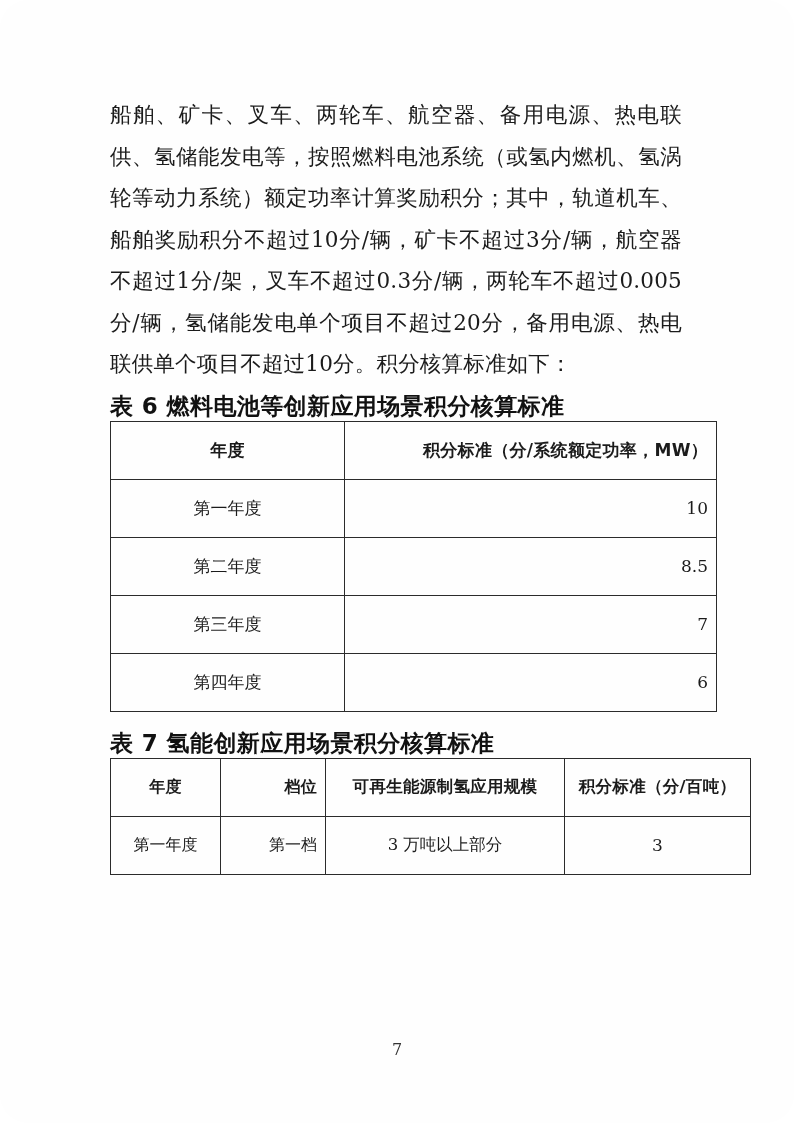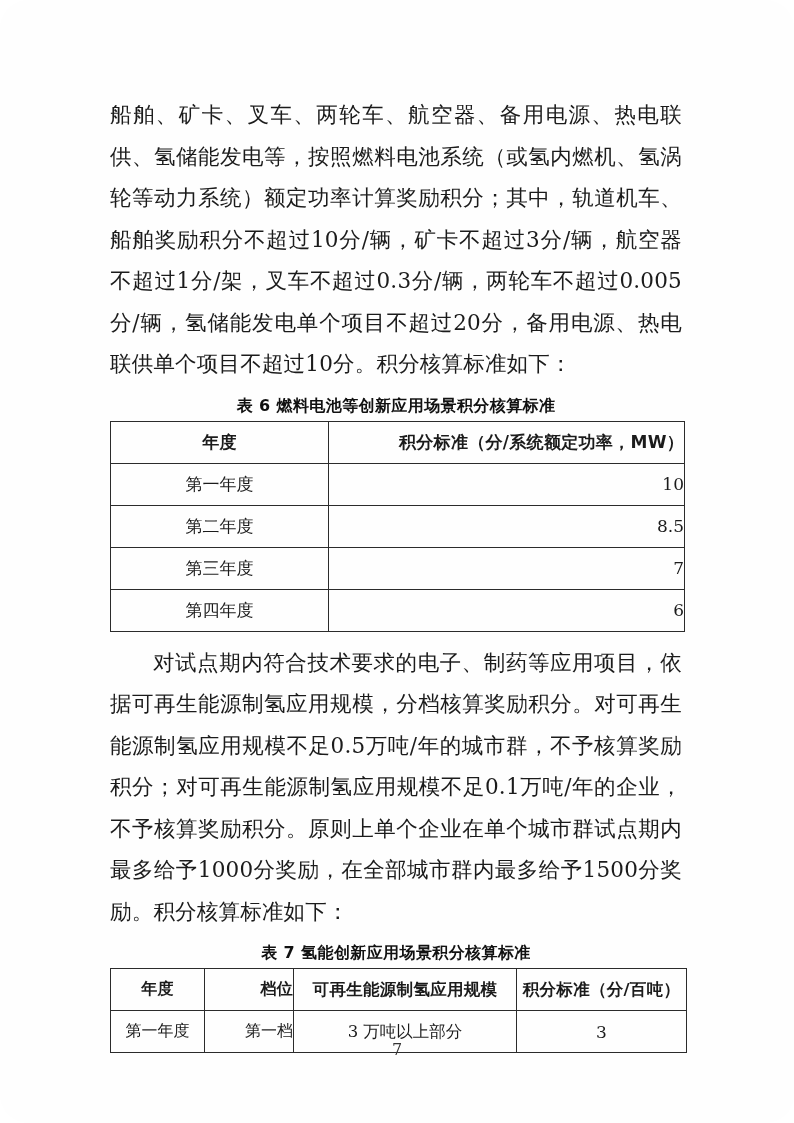--- a/index.html
+++ b/index.html
@@ -44,44 +44,44 @@
     color: #1b1b1b;
     margin: 0;
     font-family: "DejaVu Serif", "Liberation Serif", serif;
   }
   .para.indent {
     text-indent: 2em;
   }
 
   
   .table-caption {
-    font-size: 16px;
+    font-size: 23px;
     line-height: 30px;
     font-weight: bold;
-    text-align: center;
+    text-align: left;
     letter-spacing: 0.4px;
     color: #111;
     margin: 0;
     font-family: "DejaVu Sans", "Liberation Sans", sans-serif;
   }
 
   
   table.doc-table {
     border-collapse: collapse;
     width: 572px;
     table-layout: fixed;
     margin: 0;
   }
   table.doc-table td,
   table.doc-table th {
     border: 1px solid #2b2b2b;
     text-align: center;
     vertical-align: middle;
     color: #1b1b1b;
-    padding: 0;
+    padding: 8px;
   }
   table.doc-table th {
     font-weight: bold;
     font-size: 17px;
     font-family: "DejaVu Sans", "Liberation Sans", sans-serif;
     letter-spacing: 0.3px;
   }
   table.doc-table td {
     font-weight: normal;
     font-size: 17px;
@@ -154,21 +154,20 @@
         </tr>
         <tr>
           <td class="c-year">第四年度</td>
           <td class="c-std">6</td>
         </tr>
       </tbody>
     </table>
 
     <div class="gap-md"></div>
 
-    <p class="para indent">对试点期内符合技术要求的电子、制药等应用项目，依据可再生能源制氢应用规模，分档核算奖励积分。对可再生能源制氢应用规模不足0.5万吨/年的城市群，不予核算奖励积分；对可再生能源制氢应用规模不足0.1万吨/年的企业，不予核算奖励积分。原则上单个企业在单个城市群试点期内最多给予1000分奖励，在全部城市群内最多给予1500分奖励。积分核算标准如下：</p>
 
     <div class="gap-sm"></div>
 
     <div class="table-caption">表 7  氢能创新应用场景积分核算标准</div>
 
     <table class="doc-table" id="table-7">
       <thead>
         <tr>
           <th class="c7-year">年度</th>
           <th class="c7-tier">档位</th>

